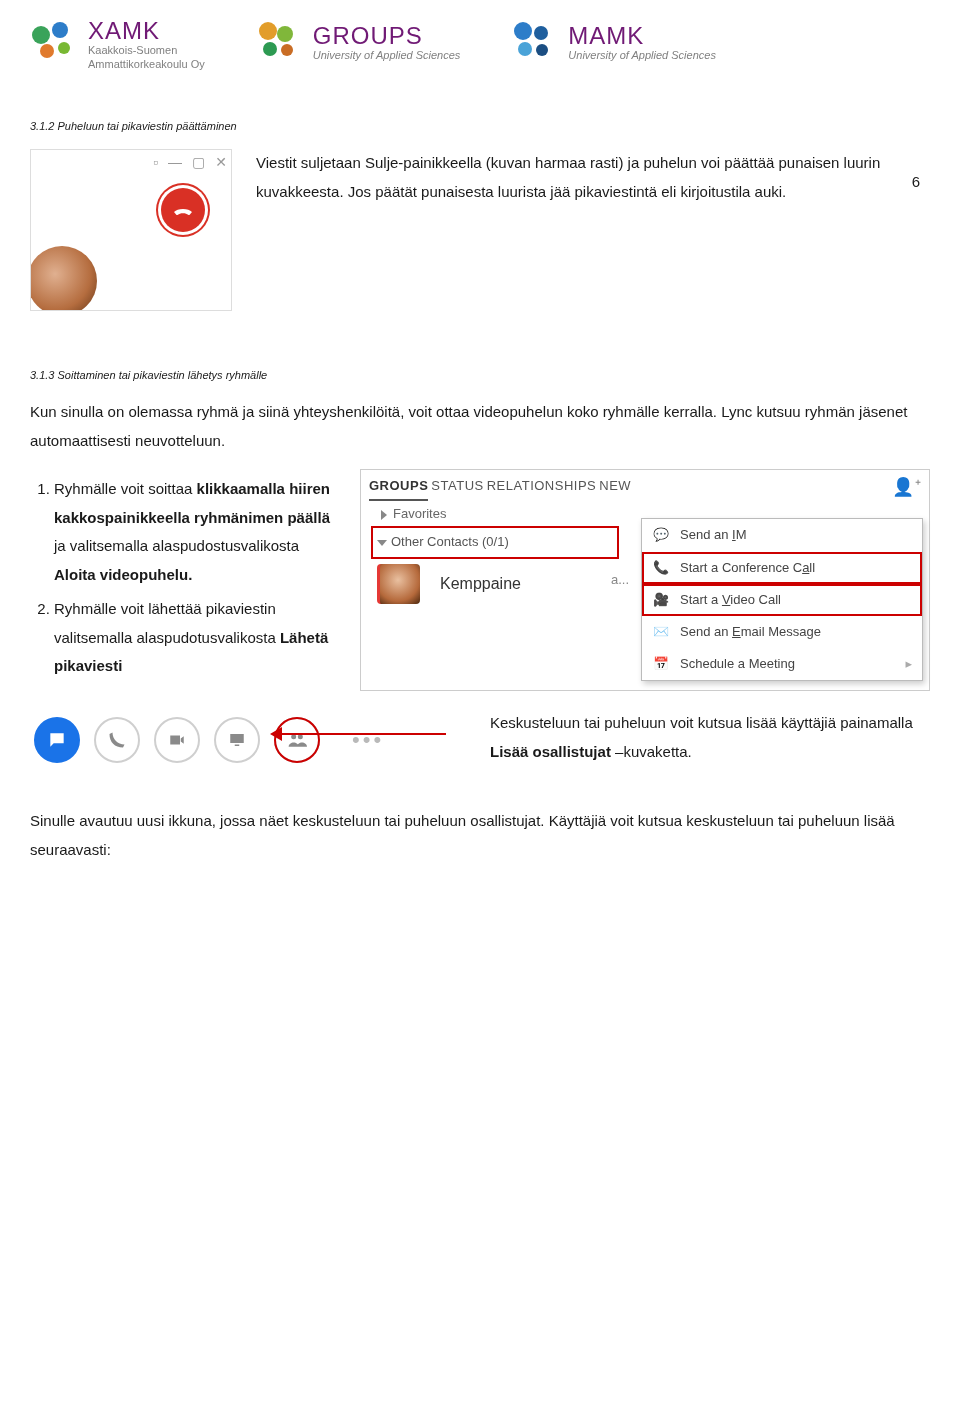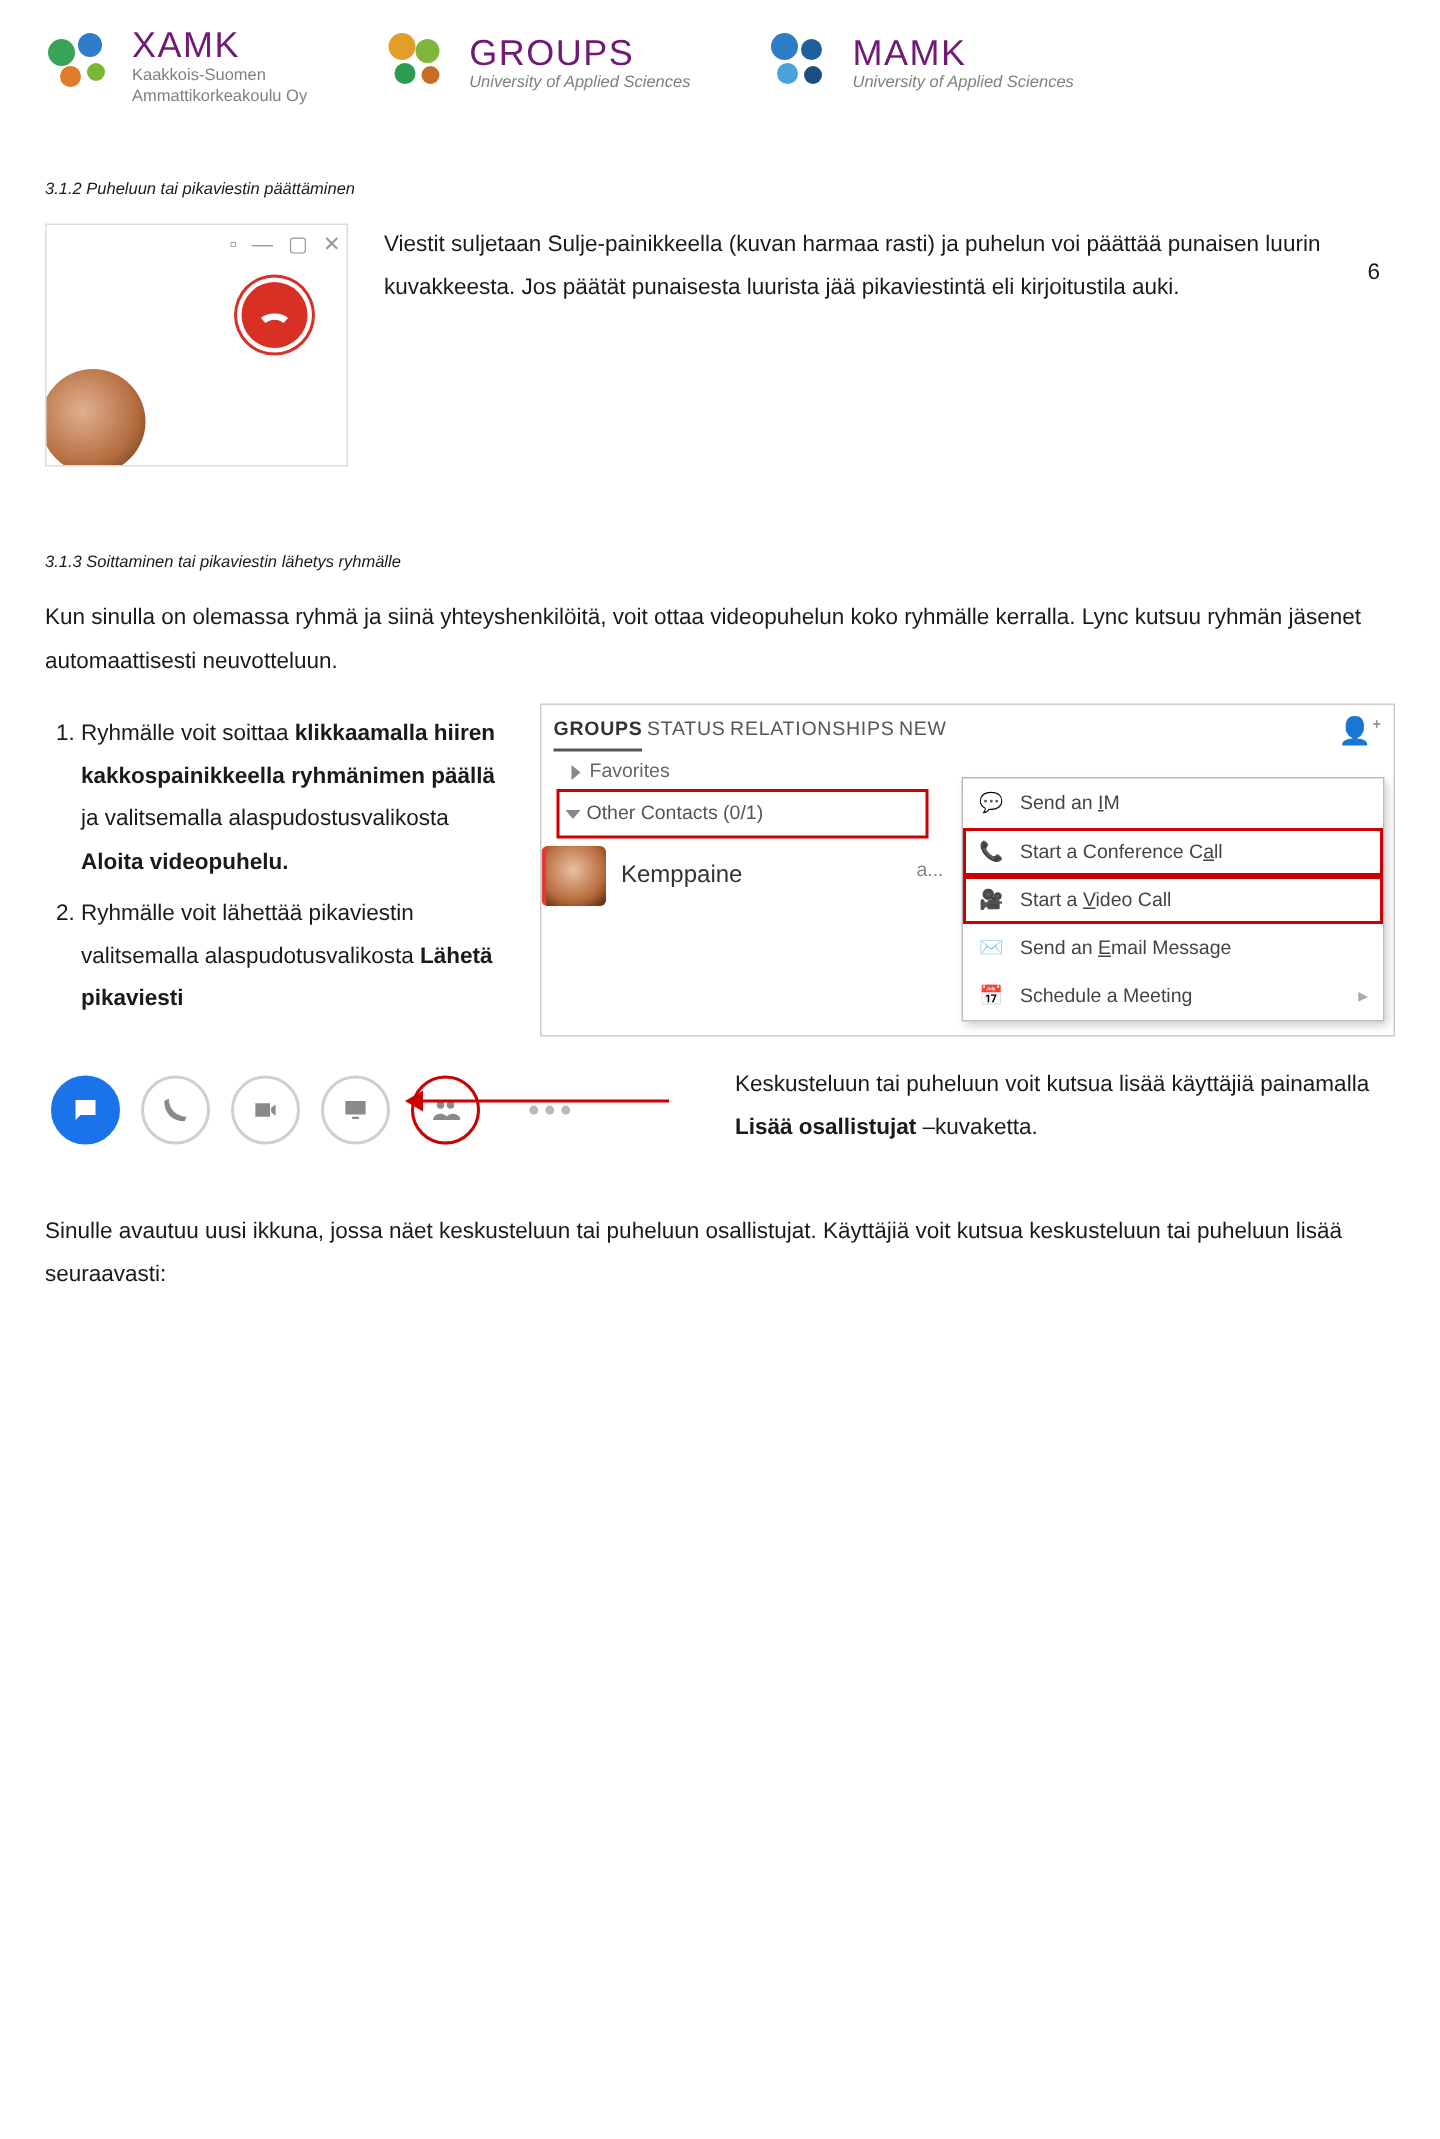--- a/index.html
+++ b/index.html
@@ -26,21 +26,21 @@
   .two-col{display:flex;gap:20px;align-items:flex-start}
   .left-narrow{width:310px;flex:0 0 auto}
   .fig-groups{flex:1;border:1px solid #ccc;height:220px;background:#fff;position:relative;font-size:13px;color:#555}
   .tabs{position:absolute;top:6px;left:8px;display:flex;gap:3px;font-size:13px;letter-spacing:0.5px}
   .tabs .active{font-weight:bold;color:#333;border-bottom:2px solid #555;padding-bottom:2px}
   .addp{position:absolute;top:4px;right:8px;color:#888;font-size:18px}
   .fav{position:absolute;top:34px;left:20px;color:#666}
   .tri{display:inline-block;width:0;height:0;border-top:5px solid transparent;border-bottom:5px solid transparent;border-left:6px solid #888;margin-right:6px;vertical-align:middle}
   .tri.down{transform:rotate(90deg)}
   .other-wrap{position:absolute;top:56px;left:10px;right:310px;border:2px solid #c00;padding:4px 6px}
-  .kemp-row{position:absolute;top:94px;left:0;display:flex;align-items:center;gap:10px}
+  .kemp-row{position:absolute;top:94px;left:16px;display:flex;align-items:center;gap:20px}
   .kemp-av{width:40px;height:40px;background:radial-gradient(circle at 45% 40%,#e9c0a0,#b5693b 65%,#4a260d);border-radius:4px;border-left:3px solid #e53935}
   .ctxmenu{position:absolute;top:48px;right:6px;width:280px;background:#fff;border:1px solid #bbb;box-shadow:2px 3px 6px rgba(0,0,0,.2)}
   .ctxmenu .mi{display:flex;align-items:center;gap:10px;padding:6px 10px;font-size:13px;color:#444}
   .ctxmenu .mi .mi-ic{width:18px;display:inline-flex;justify-content:center;color:#888}
   .ctxmenu .mi.red{outline:2px solid #c00;outline-offset:-2px}
   .u{text-decoration:underline}
   .callbar{display:flex;align-items:center;gap:14px;padding:8px 4px;position:relative}
   .circbtn{width:42px;height:42px;border-radius:50%;border:2px solid #cfcfcf;display:inline-flex;align-items:center;justify-content:center;color:#8a8a8a;background:#fff}
   .circbtn.active{background:#1a73e8;border-color:#1a73e8;color:#fff}
   .redbox{outline:2px solid #c00;outline-offset:-2px}

